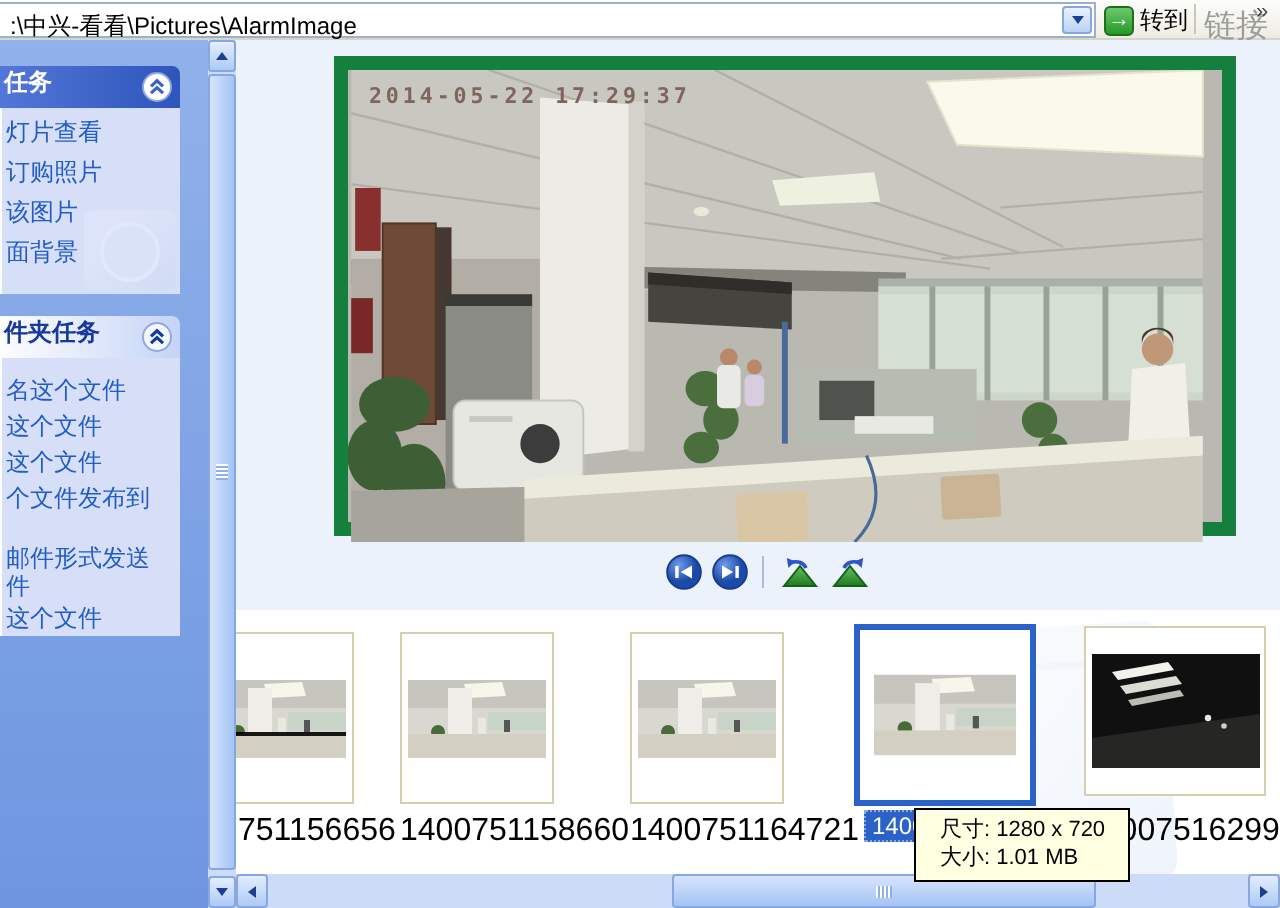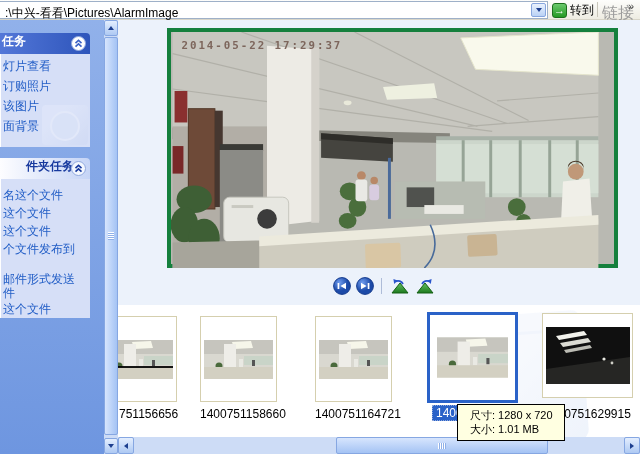--- a/index.html
+++ b/index.html
@@ -27,21 +27,21 @@
   #tb-chevron { left:628px; top:0px; font-size:11px; color:#444; }
 
   
   #sidebar { left:0; top:20px; width:104px; height:434px;
              background:linear-gradient(#91b1ea,#6e96e0); overflow:hidden; }
   .panel { position:absolute; left:0; width:90px; border-radius:0 4px 0 0; overflow:hidden; }
   .panel-hdr { position:relative; height:21px; display:flex; align-items:flex-start; }
   .hdr-blue { background:linear-gradient(to right,#5377d8,#2e55bb); }
   .hdr-blue .panel-title { color:#fff; }
   .hdr-light { background:linear-gradient(to right,#fdfdff,#c5d4f6); }
-  .hdr-light .panel-title { color:#17399e;margin-left:24px; }
+  .hdr-light .panel-title { color:#17399e; }
   .panel-title { font-size:12px; font-weight:bold; padding-left:2px; }
   .chev-circle { position:absolute; right:4px; top:3px; width:15px; height:15px; border-radius:50%;
                  background:#fff; border:1px solid #90a8dd; display:flex; align-items:center; justify-content:center; }
   .panel-body { background:#d6dff7; position:relative; border-left:1px solid #fff; }
   .side-link { position:absolute; left:2px; font-size:12px; color:#215dc6; white-space:nowrap; cursor:pointer; }
   .panel-watermark { position:absolute; right:2px; bottom:2px; width:46px; height:40px; opacity:.5;
                      background:linear-gradient(135deg,#e4eafb 30%,#cdd8f3); border-radius:4px; }
   .panel-watermark::after { content:""; position:absolute; right:8px; top:6px; width:26px; height:26px;
                             border-radius:50%; background:#dde5f8; border:2px solid #eef2fc; }
 
@@ -59,30 +59,30 @@
   #vscroll { left:104px; top:20px; width:14px; height:434px; background:#cddcf6; }
   #hscroll { left:118px; top:437px; width:522px; height:17px; background:#cddcf6; }
   .tri-up2 { width:0;height:0;border-left:3px solid transparent;border-right:3px solid transparent;border-bottom:4px solid #1d3f8f; }
   .tri-down2 { width:0;height:0;border-left:3px solid transparent;border-right:3px solid transparent;border-top:4px solid #1d3f8f; }
   .tri-left2 { width:0;height:0;border-top:3px solid transparent;border-bottom:3px solid transparent;border-right:4px solid #1d3f8f; }
   .tri-right2 { width:0;height:0;border-top:3px solid transparent;border-bottom:3px solid transparent;border-left:4px solid #1d3f8f; }
 
   
   #content { left:118px; top:20px; width:522px; height:417px; background:#fff; overflow:hidden; }
   #preview-area { left:0; top:0; width:522px; height:285px; background:#ecf2fb; }
-  #preview-frame { left:49px; top:8px; width:451px; height:240px; border:4px solid #15803d; background:#b9b9b2; }
+  #preview-frame { left:49px; top:8px; width:451px; height:240px; border:7px solid #15803d; background:#b9b9b2; }
   #controls { left:0; top:257px; width:522px; height:20px; }
   .ctrl-btn { position:absolute; width:18px; height:18px; cursor:pointer; }
   #ctrl-sep { position:absolute; left:263px; top:1px; width:1px; height:16px; background:#aebcd8; }
 
   
   .thumb-box { position:absolute; background:#fff; border:1px solid #d5cfae;
                display:flex; align-items:center; justify-content:center; }
   .thumb-box.selected { border:3px solid #2a62c8; }
-  .thumb-label { position:absolute; top:387px; font-size:12px; color:#000; text-align:center; white-space:nowrap; }
+  .thumb-label { position:absolute; top:387px; font-size:16px; color:#000; text-align:center; white-space:nowrap; }
   #label4-hl { position:absolute; left:314px; top:385px; width:104px; height:16px; background:#2a62c8;
                border:1px dotted #8fa8dc; color:#fff; font-size:12px; padding-left:3px; line-height:15px; }
   #list-watermark { position:absolute; left:337px; top:294px; width:130px; height:130px; opacity:.45;
                     background:linear-gradient(135deg,#eef3fc 40%,#dbe6f8); border-radius:10px; transform:rotate(-4deg); }
   #list-watermark::after { content:""; position:absolute; left:18px; top:18px; right:18px; bottom:18px;
                            border:3px solid #e2eafa; border-radius:6px; }
 
   
   #tooltip { left:457px; top:404px; width:108px; background:#ffffe1; border:1px solid #000;
              font-size:11px; color:#000; padding:3px 4px 4px 12px; line-height:14px; z-index:60; white-space:nowrap; }

